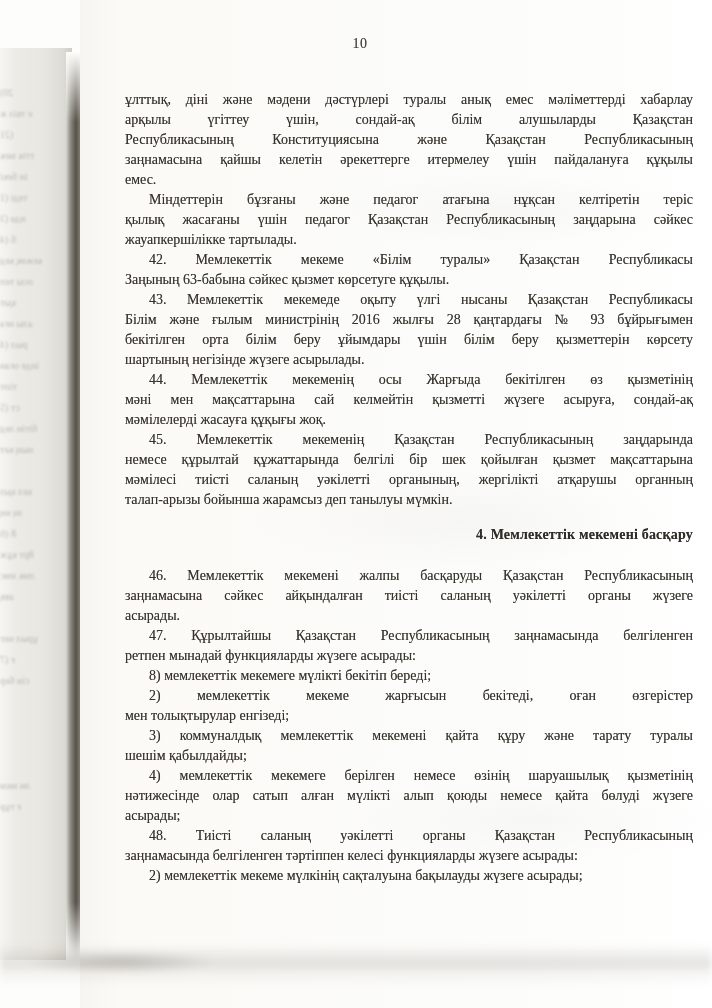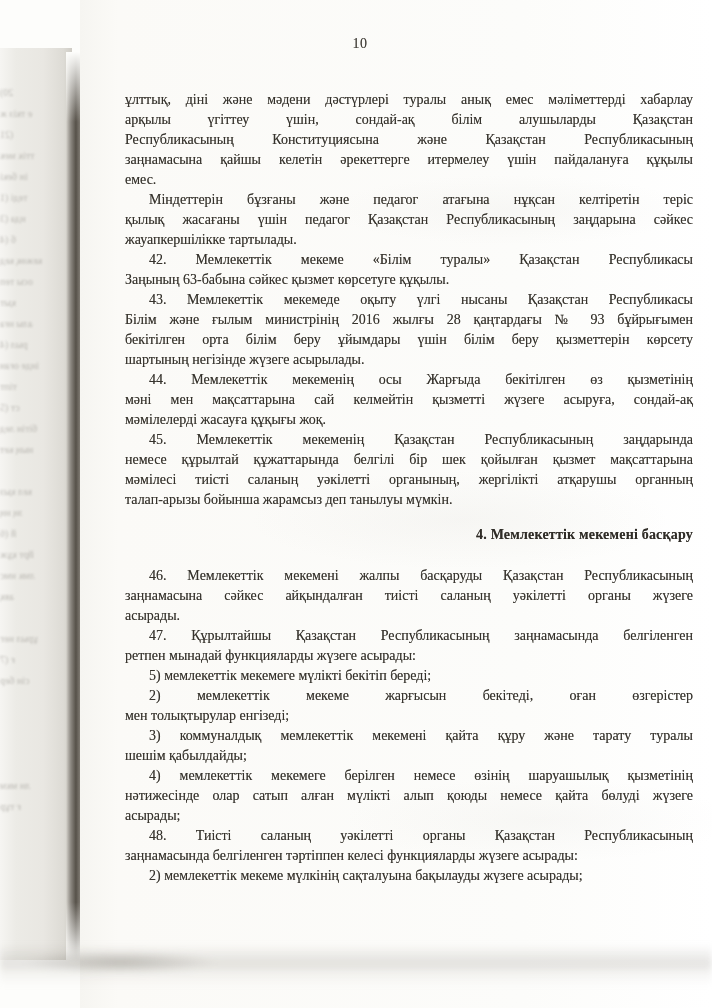--- a/index.html
+++ b/index.html
@@ -161,21 +161,21 @@
         <div class="para">
           <div class="line ind">46. Мемлекеттік мекемені жалпы басқаруды Қазақстан Республикасының</div>
           <div class="line">заңнамасына сәйкес айқындалған тиісті саланың уәкілетті органы жүзеге</div>
           <div class="line last">асырады.</div>
         </div>
         <div class="para">
           <div class="line ind">47. Құрылтайшы Қазақстан Республикасының заңнамасында белгіленген</div>
           <div class="line last">ретпен мынадай функцияларды жүзеге асырады:</div>
         </div>
         <div class="para">
-          <div class="line last ind">5) мемлекеттік мекемеге мүлікті бекітіп береді;</div>
+          <div class="line last ind">8) мемлекеттік мекемеге мүлікті бекітіп береді;</div>
         </div>
         <div class="para">
           <div class="line ind">2) мемлекеттік мекеме жарғысын бекітеді, оған өзгерістер</div>
           <div class="line last">мен толықтырулар енгізеді;</div>
         </div>
         <div class="para">
           <div class="line ind">3) коммуналдық мемлекеттік мекемені қайта құру және тарату туралы</div>
           <div class="line last">шешім қабылдайды;</div>
         </div>
         <div class="para">

